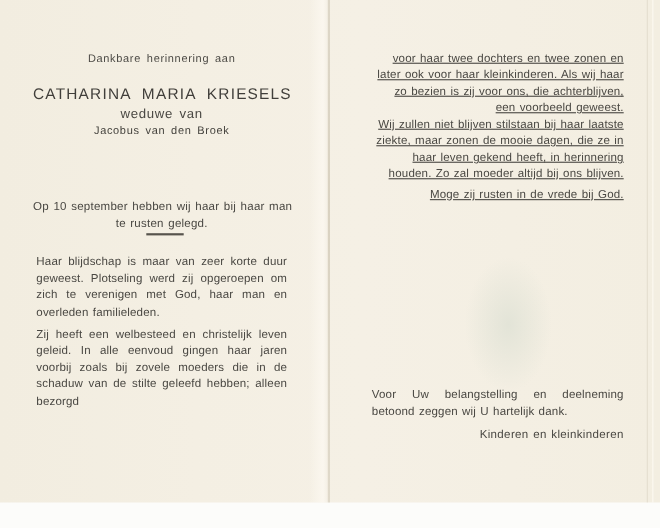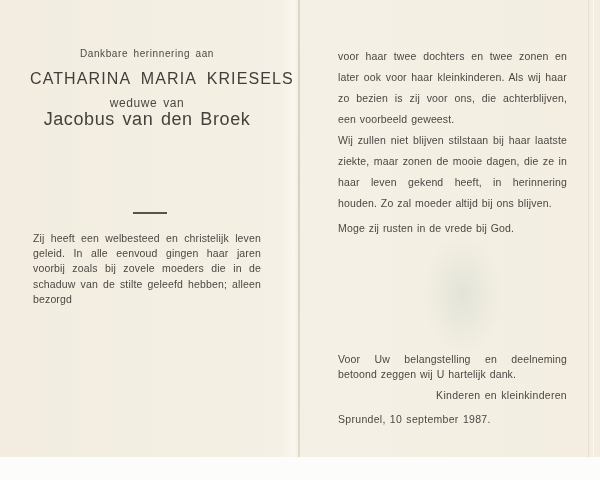--- a/index.html
+++ b/index.html
@@ -33,38 +33,38 @@
   .edge-line.e1{left:588px;background:rgba(222,215,199,0.7);}
   .edge-line.e2{left:593px;background:rgba(253,250,243,0.9);}
 
   .page{position:absolute;top:0;font-size:10.5px;line-height:15.2px;}
   .page-left{left:30px;width:234px;height:457px;}
   .page-right{left:338px;width:229px;height:457px;}
 
   .abs{position:absolute;left:0;width:100%;}
 
   .intro{top:46px;text-align:center;font-size:10px;letter-spacing:0.6px;word-spacing:2px;white-space:nowrap;color:#4c4a45;}
-  .name{top:71px;text-align:right;font-size:16px;letter-spacing:1.1px;word-spacing:5px;white-space:nowrap;color:#403e3a;}
+  .name{top:78px;text-align:right;font-size:14px;letter-spacing:1.1px;word-spacing:5px;white-space:nowrap;color:#403e3a;}
   .relation{top:96px;text-align:center;font-size:12px;letter-spacing:0.6px;word-spacing:2px;white-space:nowrap;}
-  .spouse{top:112px;text-align:center;font-size:18px;letter-spacing:0.6px;word-spacing:2px;white-space:nowrap;color:#44423d;}
+  .spouse{top:112px;text-align:center;font-size:10px;letter-spacing:0.6px;word-spacing:2px;white-space:nowrap;color:#44423d;}
 
   .cline{text-align:center;white-space:nowrap;letter-spacing:0.2px;word-spacing:1px;}
   .birth{top:136px;}
   .burial{top:181px;}
 
   .divider{position:absolute;top:212px;left:103px;width:34px;height:2px;background:#57544d;}
 
   .paras{position:absolute;}
   .paras-left{top:231px;left:3px;width:228px;}
   .para{
     margin:0 0 5px 0;text-align:justify;letter-spacing:0.15px;word-spacing:0.8px;
   }
   .para.tight{margin-bottom:0;}
-  .paras-right{top:46px;left:0;width:229px;line-height:21px;}
-  .paras-right .para{margin-bottom:4px;}
+  .paras-right{top:46px;left:0;width:229px;line-height:15px;text-decoration:underline;}
+  .paras-right .para{margin-bottom:4px;text-align:right;}
   .paras-right .para.tight{margin-bottom:0;}
   .prayer{text-align:left;margin-top:2px;}
 
   .thanks{top:352px;text-align:justify;letter-spacing:0.15px;word-spacing:0.8px;line-height:14.8px;}
   .signature{top:388px;text-align:right;padding-right:2px;letter-spacing:0.3px;word-spacing:1px;white-space:nowrap;}
   .placedate{top:412px;text-align:left;letter-spacing:0.3px;word-spacing:1px;white-space:nowrap;}
 
   .below-card{position:absolute;left:0;top:457px;width:600px;height:23px;background:#fcfcfa;}
 </style>
 </head>
@@ -78,35 +78,39 @@
     <div class="edge-line e1"></div>
     <div class="edge-line e2"></div>
 
     <div class="page page-left">
       <div class="abs intro">Dankbare herinnering aan</div>
       <div class="abs name">CATHARINA MARIA KRIESELS</div>
       <div class="abs relation">weduwe van</div>
       <div class="abs spouse">Jacobus van den Broek</div>
 
 
+      <div class="abs burial">
+        <div class="cline">Op 10 september hebben wij haar bij haar man</div>
+        <div class="cline">te rusten gelegd.</div>
+      </div>
 
       <div class="divider"></div>
 
       <div class="paras paras-left">
+        <p class="para">Haar blijdschap is maar van zeer korte duur geweest. Plotseling werd zij opgeroepen om zich te verenigen met God, haar man en overleden familieleden.</p>
         <p class="para">Zij heeft een welbesteed en christelijk leven geleid. In alle eenvoud gingen haar jaren voorbij zoals bij zovele moeders die in de schaduw van de stilte geleefd hebben; alleen bezorgd</p>
       </div>
     </div>
 
     <div class="page page-right">
       <div class="paras paras-right">
         <p class="para tight">voor haar twee dochters en twee zonen en later ook voor haar kleinkinderen. Als wij haar zo bezien is zij voor ons, die achterblijven, een voorbeeld geweest.</p>
         <p class="para">Wij zullen niet blijven stilstaan bij haar laatste ziekte, maar zonen de mooie dagen, die ze in haar leven gekend heeft, in herinnering houden. Zo zal moeder altijd bij ons blijven.</p>
         <p class="para prayer">Moge zij rusten in de vrede bij God.</p>
       </div>
 
       <div class="abs signature">Kinderen en kleinkinderen</div>
       <div class="abs thanks">Voor Uw belangstelling en deelneming betoond zeggen wij U hartelijk dank.</div>
-      <div class="abs placedate">Sprundel, 10 september 1987.</div>
     </div>
 
   </div>
   <div class="below-card"></div>
 </div>
 
 </body></html>

